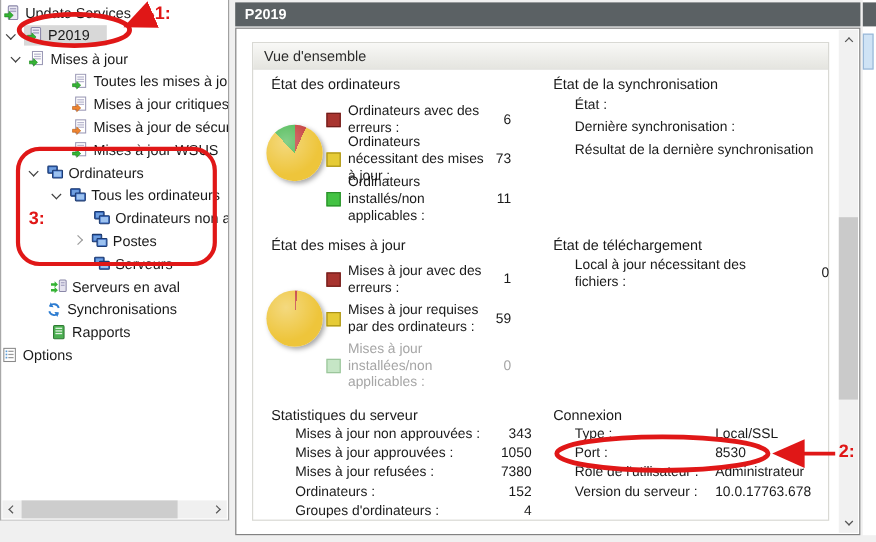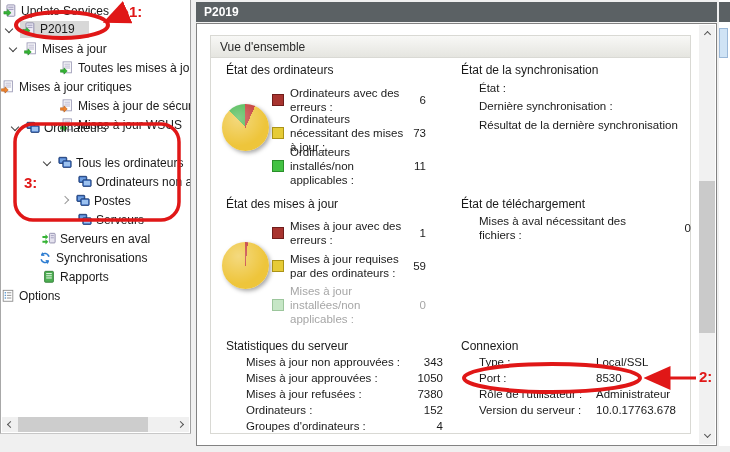--- a/index.html
+++ b/index.html
@@ -161,39 +161,39 @@
           <use href="#ic-upd-g"></use>
         </svg>
       <span class="lbl">Mises à jour</span>
     </div>
     <div class="trow" style="top:58px;padding-left:59px">
       <svg class="ticon">
           <use href="#ic-upd-g"></use>
         </svg>
       <span class="lbl">Toutes les mises à jour</span>
     </div>
-    <div class="trow" style="top:77px;">
+    <div class="trow" style="top:77px;padding-left:59px">
       <svg class="ticon">
           <use href="#ic-upd-o"></use>
         </svg>
       <span class="lbl">Mises à jour critiques</span>
     </div>
     <div class="trow" style="top:96px;padding-left:59px">
       <svg class="ticon">
           <use href="#ic-upd-o"></use>
         </svg>
       <span class="lbl">Mises à jour de sécurité</span>
     </div>
     <div class="trow" style="top:115px;padding-left:59px">
       <svg class="ticon">
           <use href="#ic-upd-g"></use>
         </svg>
       <span class="lbl">Mises à jour WSUS</span>
     </div>
-    <div class="trow" style="top:118px;padding-left:11px">
+    <div class="trow" style="top:134px;padding-left:24px">
       <span class="chev"></span>
       <svg class="ticon">
           <use href="#ic-comp"></use>
         </svg>
       <span class="lbl">Ordinateurs</span>
     </div>
     <div class="trow" style="top:153px;padding-left:43px">
       <span class="chev"></span>
       <svg class="ticon">
           <use href="#ic-comp"></use>
@@ -329,21 +329,21 @@
 
           <div class="sec-h" style="left:250px;top:5px">État de la synchronisation</div>
           <div class="kv-rows" style="left:268px;top:23px;width:212px">
             <div class="plain-row">État :</div>
             <div class="plain-row" style="margin-top:3px">Dernière synchronisation :</div>
             <div class="plain-row" style="margin-top:4px">Résultat de la dernière synchronisation</div>
           </div>
 
           <div class="sec-h" style="left:250px;top:139px">État de téléchargement</div>
           <div class="kv-rows" style="left:268px;top:156px;width:212px;display:flex;align-items:center">
-            <span style="flex:1 1 auto;max-width:158px;line-height:14px">Mises à aval nécessitant des fichiers :</span>
+            <span style="flex:1 1 auto;max-width:158px;line-height:14px">Local à jour nécessitant des fichiers :</span>
             <span style="flex:1 1 auto;text-align:right">0</span>
           </div>
 
           <div class="sec-h" style="left:250px;top:281px">Connexion</div>
           <div class="kv-rows conn" style="left:268px;top:297px;width:212px">
             <div class="kv">
                 <span class="klbl">Type :</span>
                 <span class="kval">Local/SSL</span>
               </div>
             <div class="kv">

